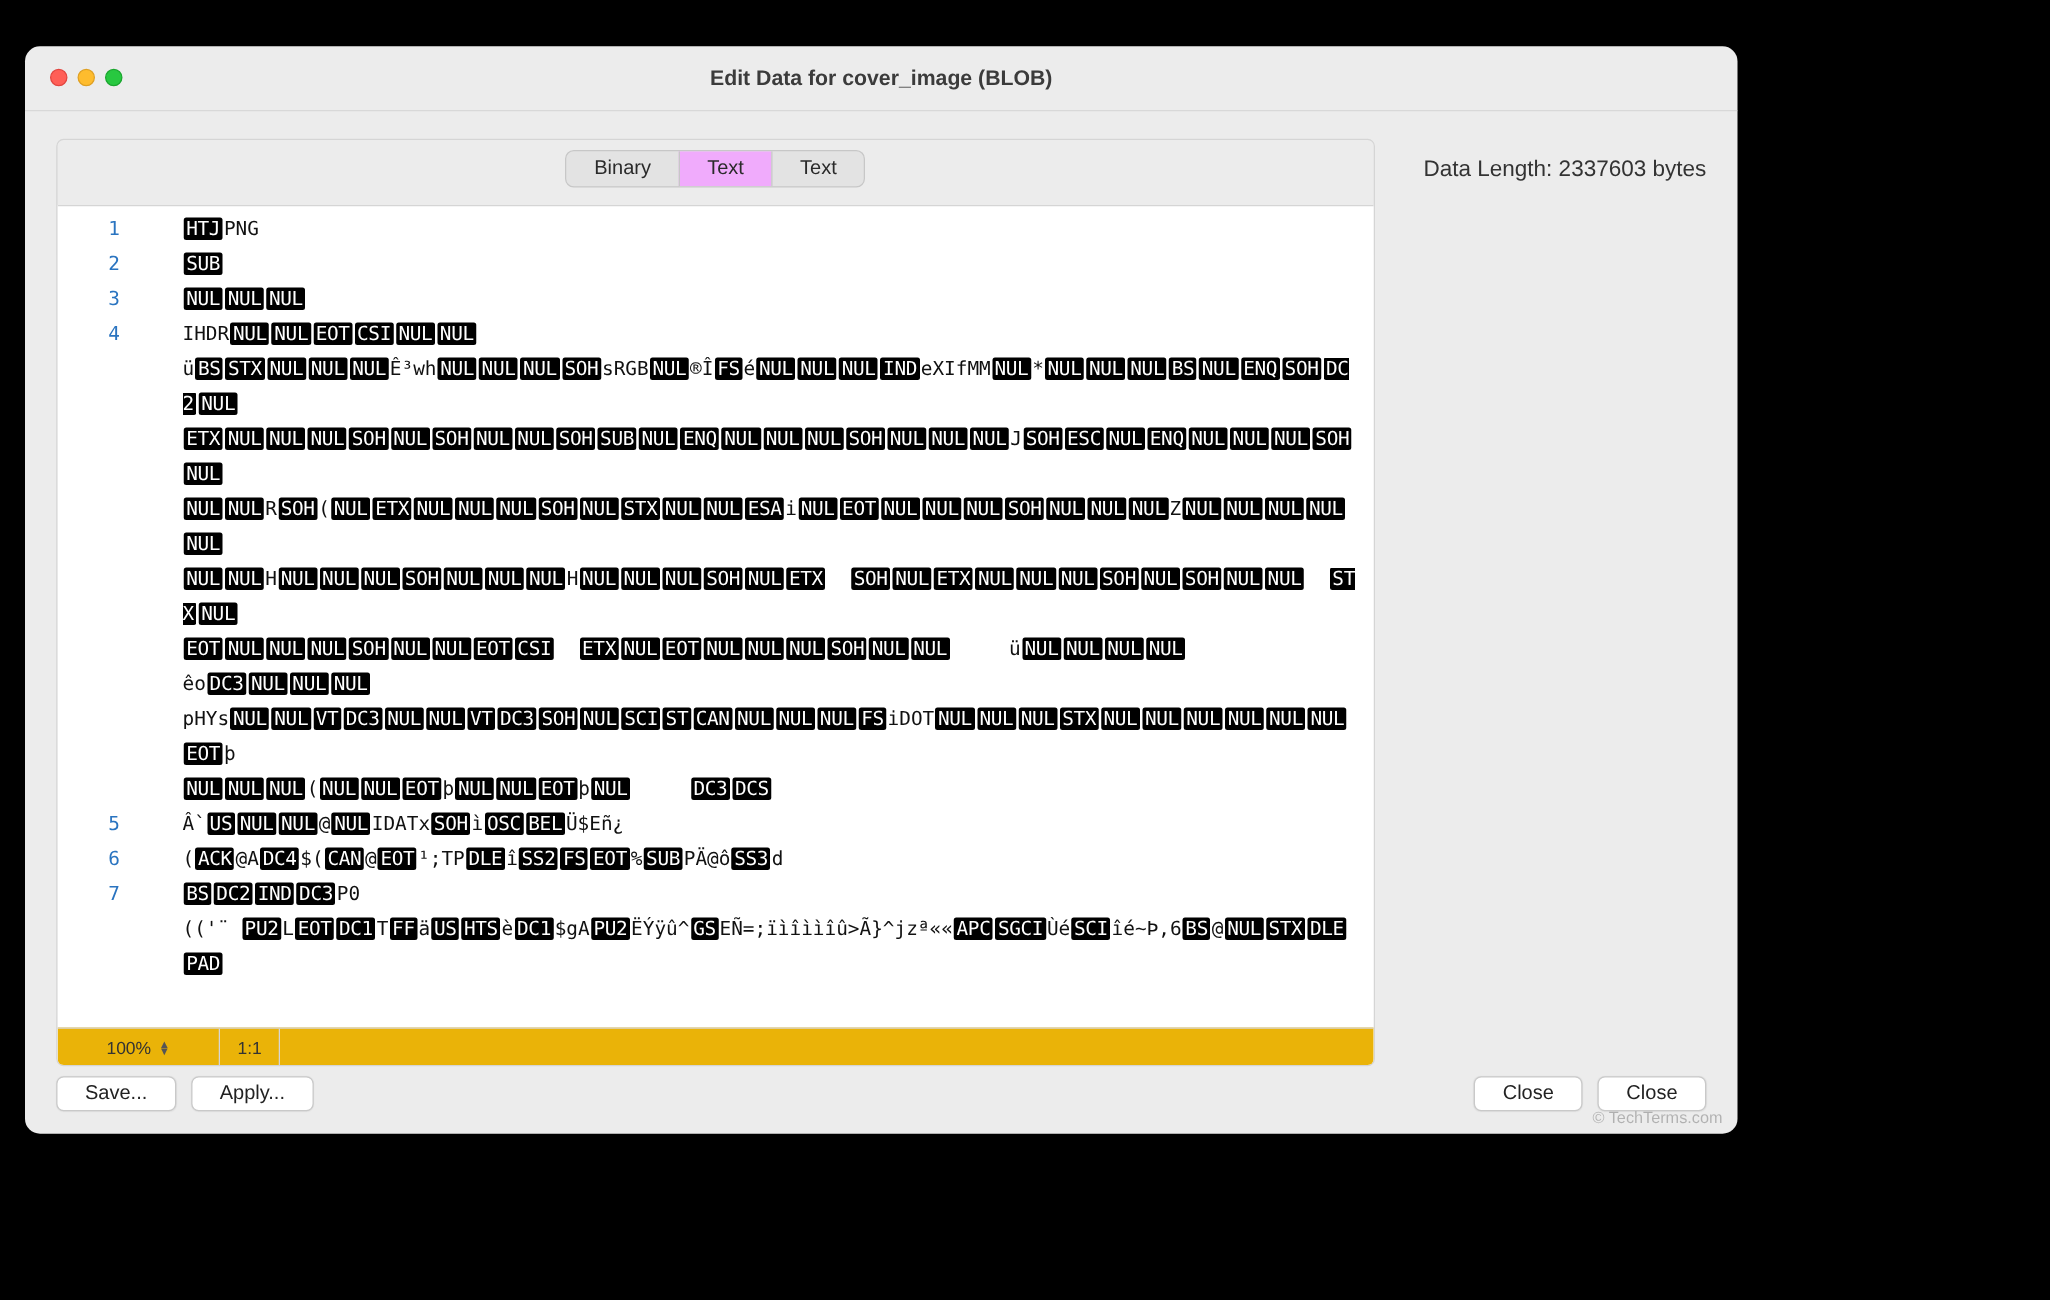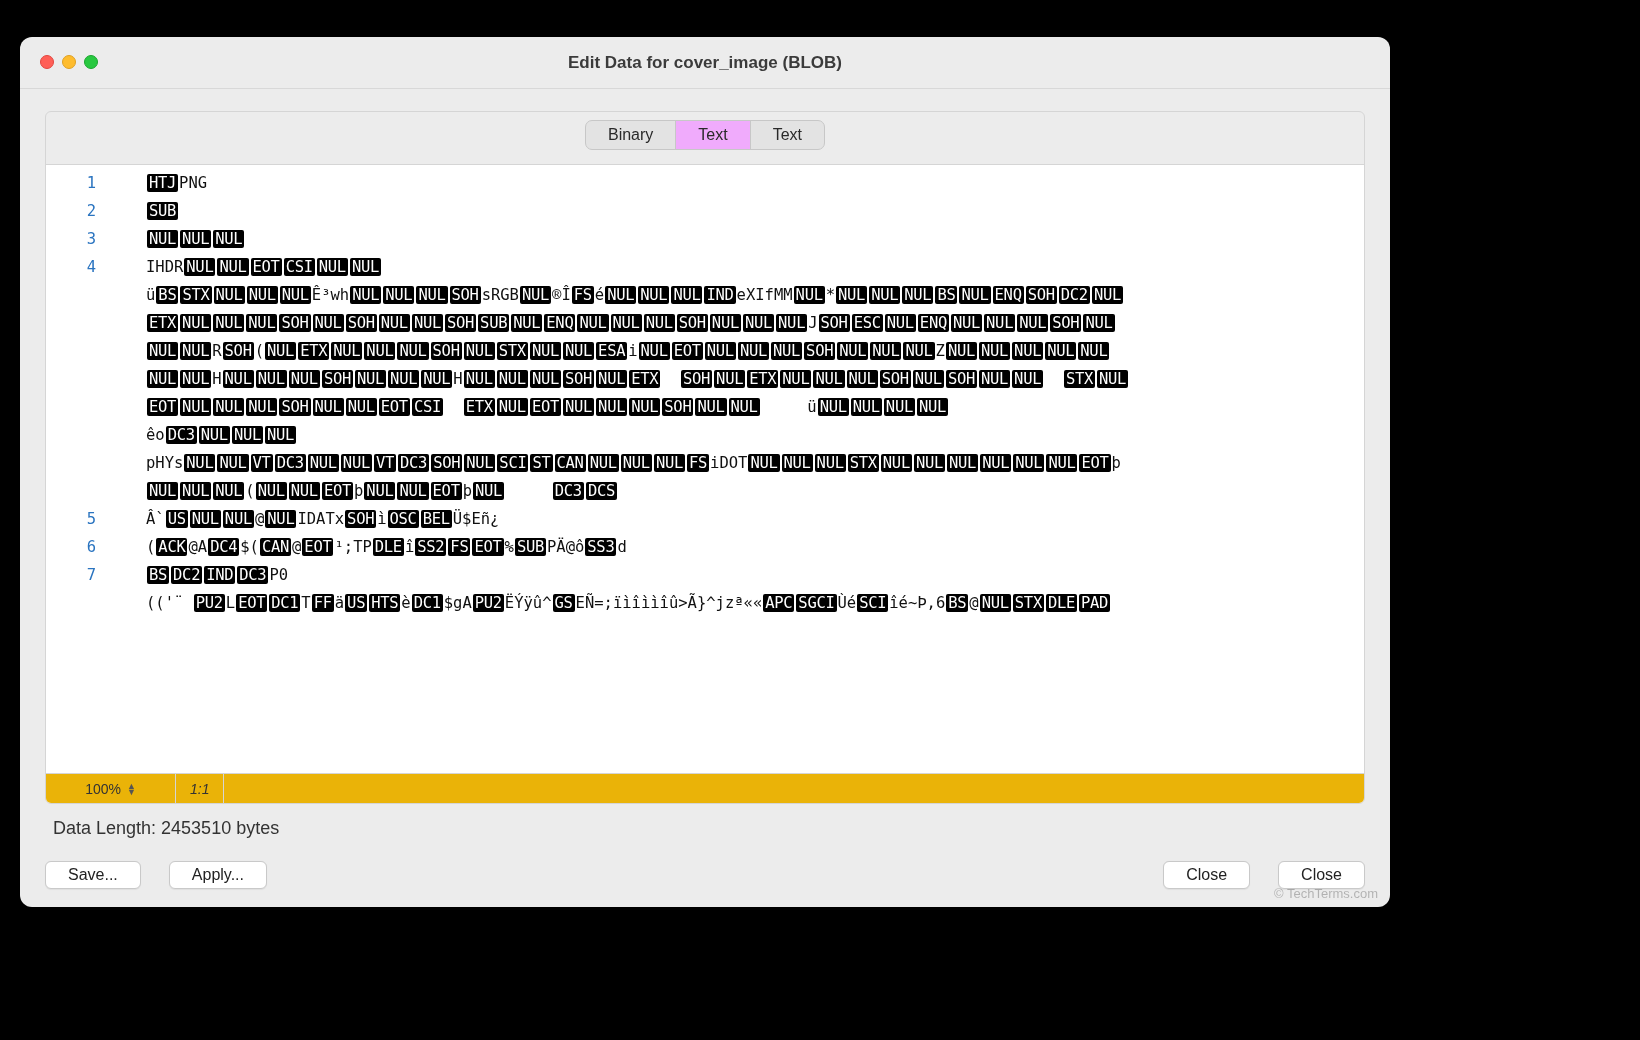--- a/index.html
+++ b/index.html
@@ -25,23 +25,24 @@
   }
   .traffic { position: absolute; left: 20px; top: 18px; display: flex; gap: 8px; }
   .dot { width: 14px; height: 14px; border-radius: 50%; }
   .dot.red { background: #ff5f57; border: 0.5px solid #e24640; }
   .dot.yellow { background: #febc2e; border: 0.5px solid #dfa023; }
   .dot.green { background: #28c840; border: 0.5px solid #1ba62f; }
   .title { flex: 1; text-align: center; font-weight: 700; font-size: 17px; color: #3b3b3b; }
   .main {
     flex: 1 1 auto;
     display: flex;
-    flex-direction: column;
+    flex-direction: row;
     padding: 22px 25px 0 25px;
     min-height: 0;
+    gap: 31px;
   }
   .editor-frame {
     flex: 1 1 auto;
     background: #ececec;
     border: 1px solid #d5d5d5;
     border-radius: 6px;
     display: flex;
     flex-direction: column;
     overflow: hidden;
     min-height: 0;
@@ -113,31 +114,31 @@
     border-top: 1px solid #d5d5d5;
     background: #eab308;
     display: flex;
     align-items: center;
     font-size: 14px;
     color: #333;
     flex: 0 0 auto;
   }
   .zoom { width: 130px; display:flex; align-items:center; justify-content:center; border-right: 1px solid #d5d5d5; height:100%; gap:4px;}
   .stepper { display:inline-flex; flex-direction:column; line-height:6px; font-size:9px; color:#555; margin-left:2px;}
-  .pos { padding: 0 14px; border-right: 1px solid #d5d5d5; height:100%; display:flex; align-items:center;font-style:italic;}
+  .pos { padding: 0 14px; border-right: 1px solid #d5d5d5; height:100%; display:flex; align-items:center;}
   .datalen {
     padding: 14px 0 14px 8px;
     font-size: 18px;
     color: #333;
     flex: 0 0 auto;
   }
   .bottombar {
     display: flex;
     padding: 8px 25px 18px 25px;
-    gap: 28px;
+    gap: 12px;
     flex: 0 0 auto;
     align-items: center;
   }
   .btn {
     background: #fff;
     border: 0.5px solid #c9c9c9;
     border-radius: 6px;
     padding: 4px 22px;
     font-size: 16px;
     color: #222;
@@ -183,21 +184,21 @@
             <span>100%</span>
             <span class="stepper">
                 <span>▲</span>
                 <span>▼</span>
               </span>
           </div>
           <div class="pos">1:1</div>
         </div>
       </div>
     </div>
-    <div class="datalen">Data Length: 2453510 bytes</div>
+    <div class="datalen">Data Length: 2337603 bytes</div>
   </div>
 
   <div class="bottombar">
     <button class="btn">Save...</button>
     <button class="btn">Apply...</button>
     <div class="spacer"></div>
     <button class="btn">Close</button>
     <button class="btn">Close</button>
   </div>
 

